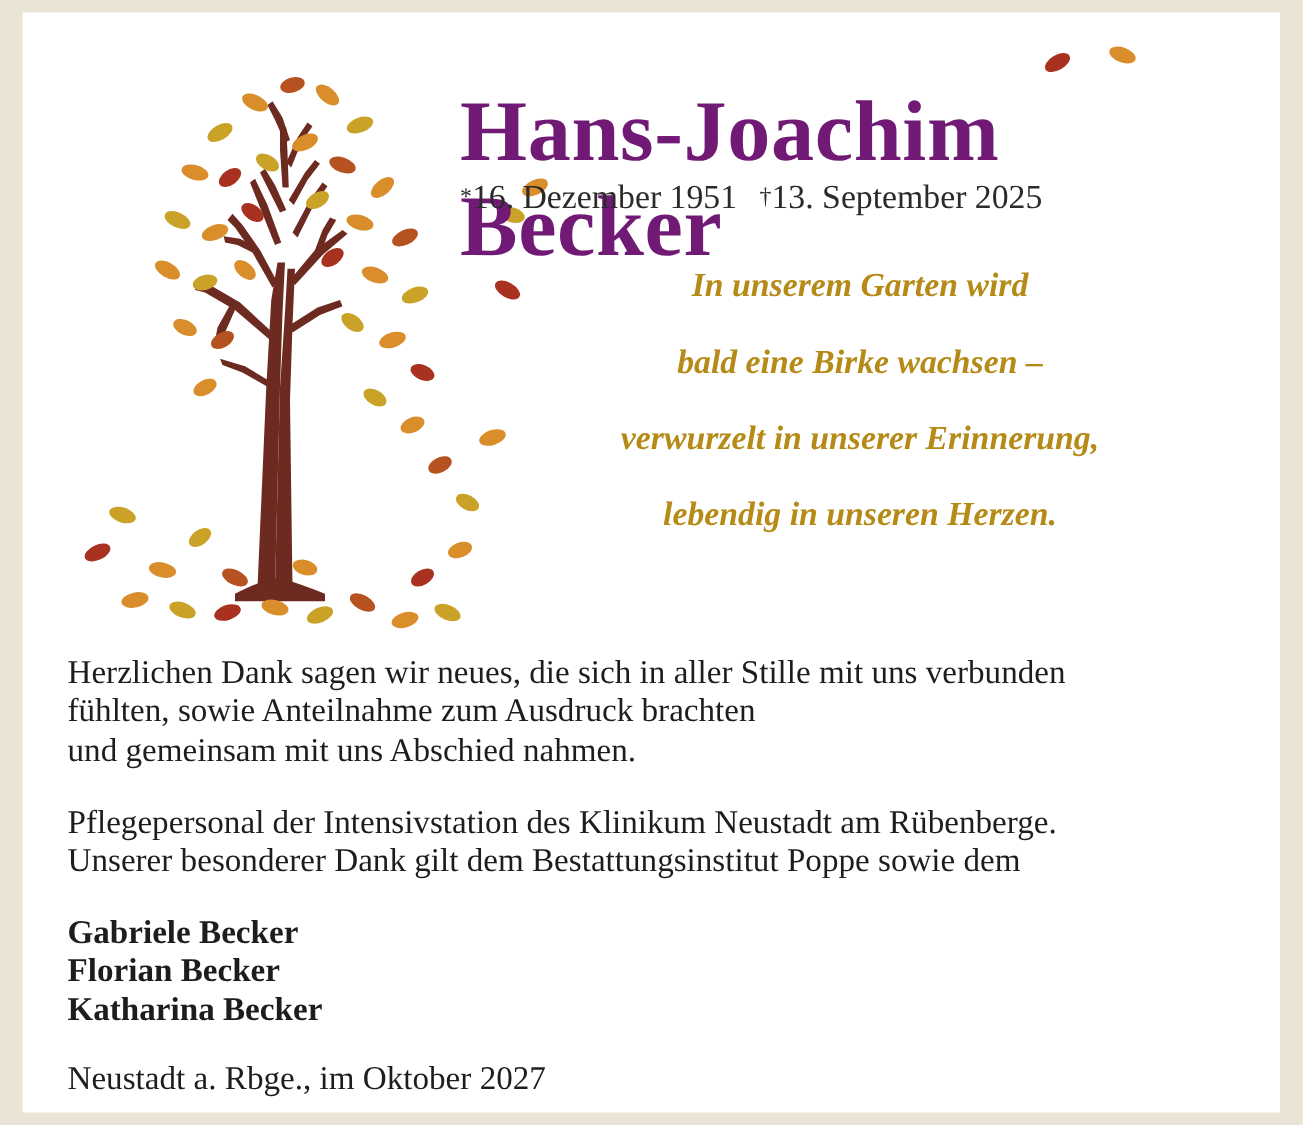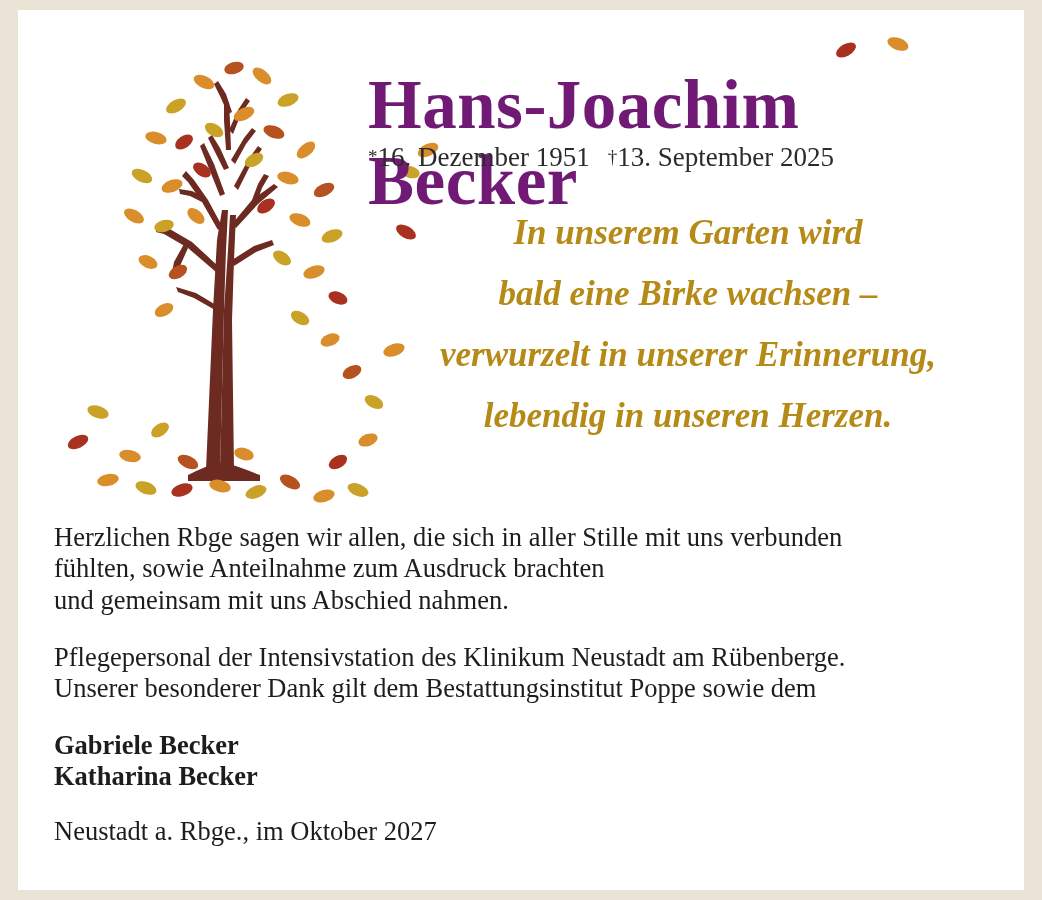--- a/index.html
+++ b/index.html
@@ -63,21 +63,21 @@
 
   .poem {
     position: absolute;
     left: 350px;
     top: 205px;
     width: 640px;
     text-align: center;
     color: #b58a16;
     font-style: italic;
     font-weight: bold;
-    font-size: 35px;
+    font-size: 27px;
     line-height: 1.0;
   }
   .poem .line {
     height: 61px;
     white-space: nowrap;
   }
 
   
   .body-text {
     position: absolute;
@@ -213,31 +213,32 @@
     <div class="poem">
       <div class="line">In unserem Garten wird</div>
       <div class="line">bald eine Birke wachsen –</div>
       <div class="line">verwurzelt in unserer Erinnerung,</div>
       <div class="line">lebendig in unseren Herzen.</div>
     </div>
   </div>
 
   <div class="body-text">
     <div class="para">
-      <span class="ln">Herzlichen Rbge sagen wir allen, die sich in aller Stille mit uns verbunden</span>
+      <span class="ln">Herzlichen Dank sagen wir neues, die sich in aller Stille mit uns verbunden</span>
       <span class="ln">fühlten, sowie Anteilnahme zum Ausdruck brachten</span>
       <span class="ln">und gemeinsam mit uns Abschied nahmen.</span>
     </div>
 
     <div class="para">
       <span class="ln">Pflegepersonal der Intensivstation des Klinikum Neustadt am Rübenberge.</span>
       <span class="ln">Unserer besonderer Dank gilt dem Bestattungsinstitut Poppe sowie dem</span>
     </div>
 
     <div class="names">
       <span class="ln">Gabriele Becker</span>
+      <span class="ln">Florian Becker</span>
       <span class="ln">Katharina Becker</span>
     </div>
 
     <div class="place">Neustadt a. Rbge., im Oktober 2027</div>
   </div>
 
 </div>
 
 </body></html>

